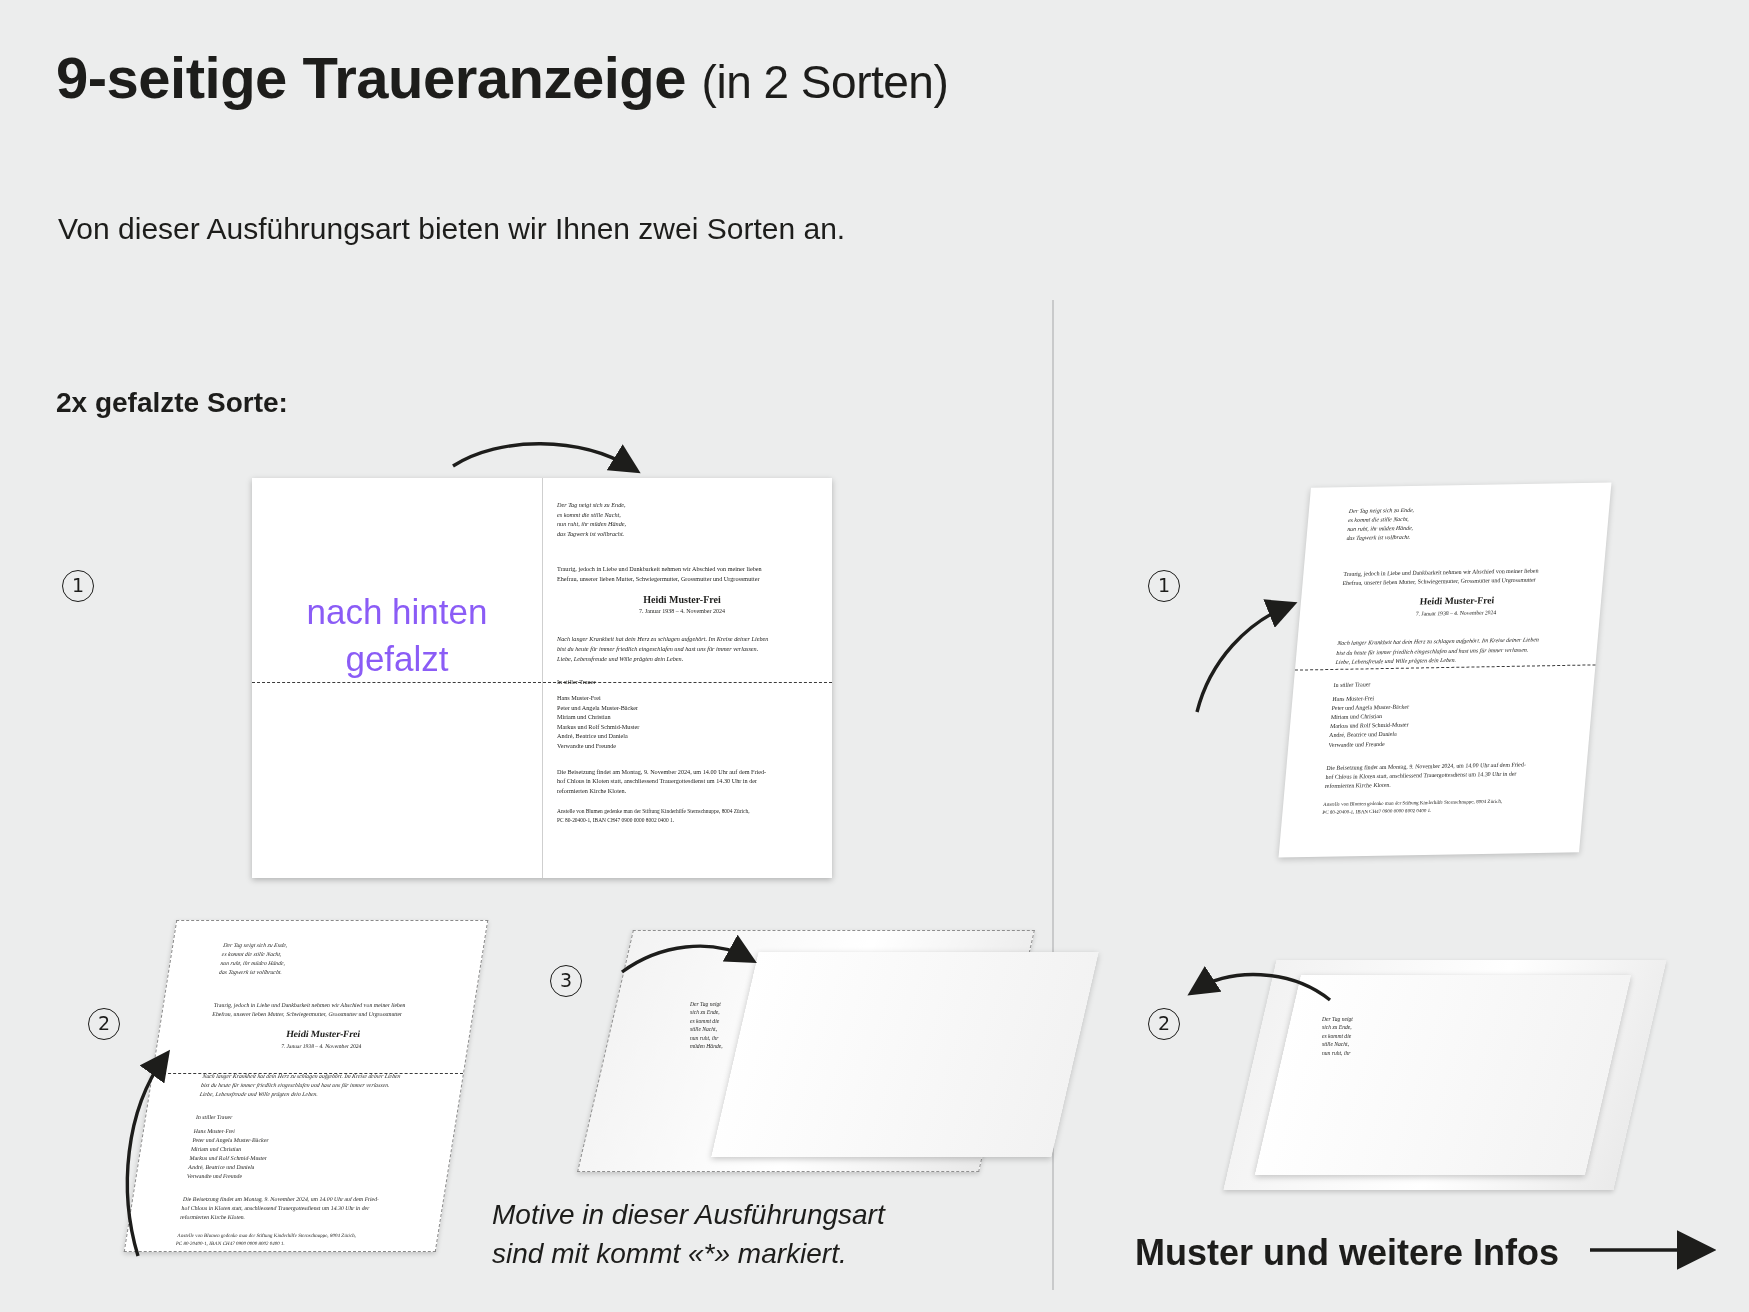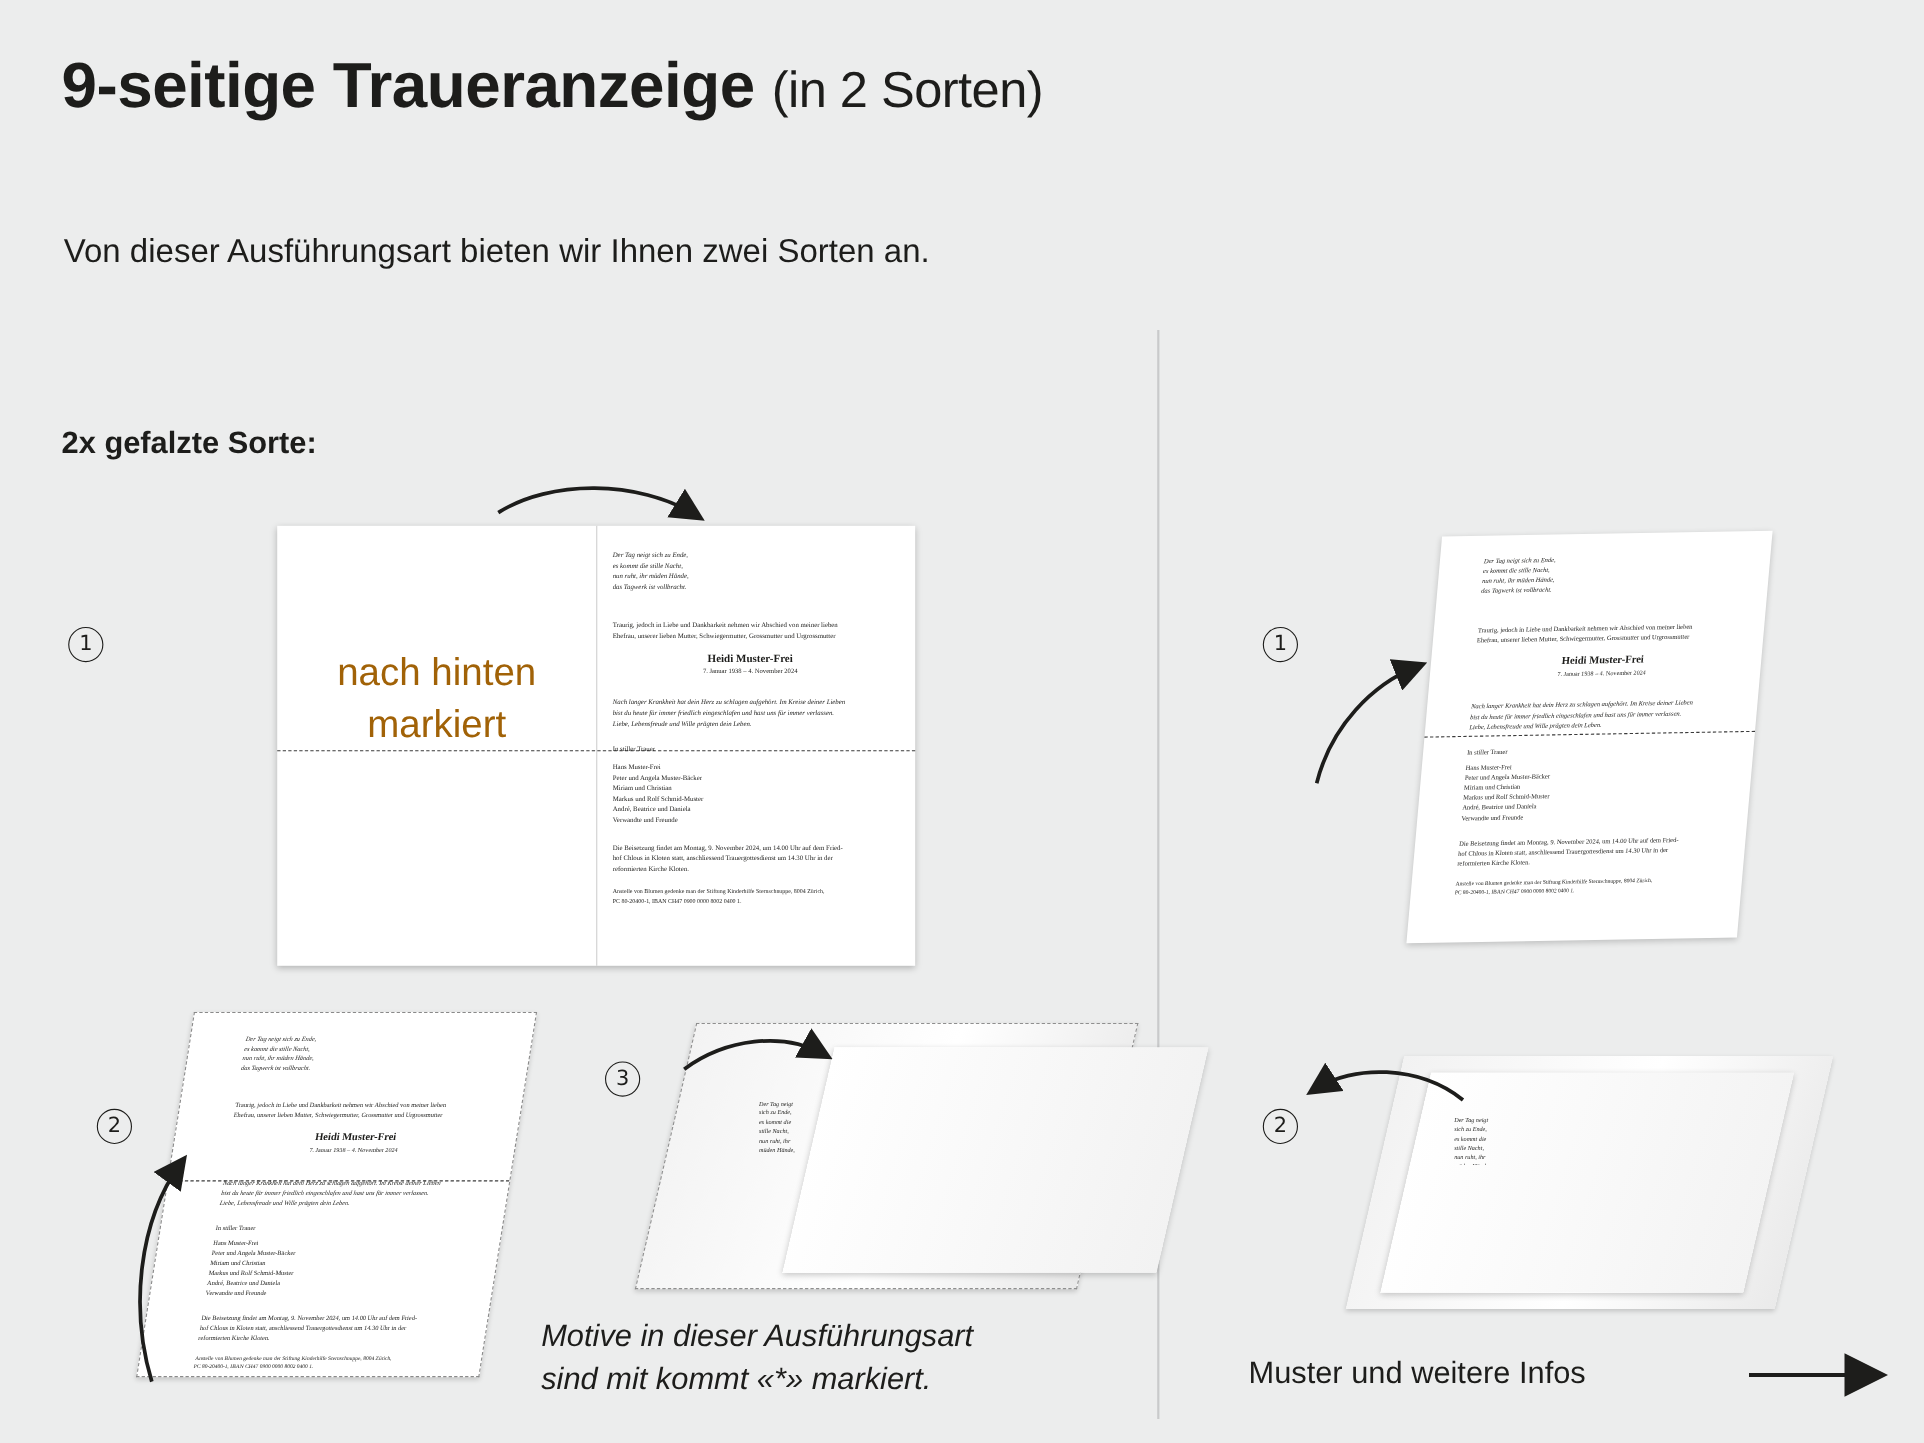--- a/index.html
+++ b/index.html
@@ -55,29 +55,29 @@
   .txt{
     font-family:"Liberation Serif", serif;
     color:#1d1d1b;
   }
   .poem{font-style:italic;}
   .name{font-weight:700;text-align:center;}
   .dates{text-align:center;}
 
   .bigtext{
     font-family:"Liberation Sans", sans-serif;
-    font-size:35px;text-align:center;line-height:1.35;color:#a16207;
+    font-size:35px;text-align:center;line-height:1.35;color:#8b5cf6;
   }
 
   .caption{
     position:absolute;font-size:28px;line-height:1.4;
   }
 
   .arrowlabel{
-    position:absolute;font-size:28px;font-weight:400;
+    position:absolute;font-size:36px;font-weight:700;
   }
 
   svg.overlay{position:absolute;left:0;top:0;width:1749px;height:1312px;pointer-events:none;}
 </style>
 </head>
 <body>
 
 <div class="page">
 
   <h1 class="title">
@@ -92,21 +92,21 @@
   <div class="divider"></div>
 
   <div class="step-num" style="left:62px;top:570px;">1</div>
 
   <div class="card shadow" id="spreadA" style="left:252px;top:478px;width:580px;height:400px;">
     <div class="vfold" style="left:50%;"></div>
     <div class="fold-dash" style="top:204px;"></div>
 
     <div class="bigtext" style="position:absolute;left:10px;top:110px;width:270px;">
       <div>nach hinten</div>
-      <div>markiert</div>
+      <div>gefalzt</div>
     </div>
 
     <div class="txt" style="position:absolute;left:305px;top:22px;width:250px;font-size:6.2px;line-height:1.55;">
       <div class="poem">
         <div>Der Tag neigt sich zu Ende,</div>
         <div>es kommt die stille Nacht,</div>
         <div>nun ruht, ihr müden Hände,</div>
         <div>das Tagwerk ist vollbracht.</div>
       </div>
       <div style="height:26px"></div>

